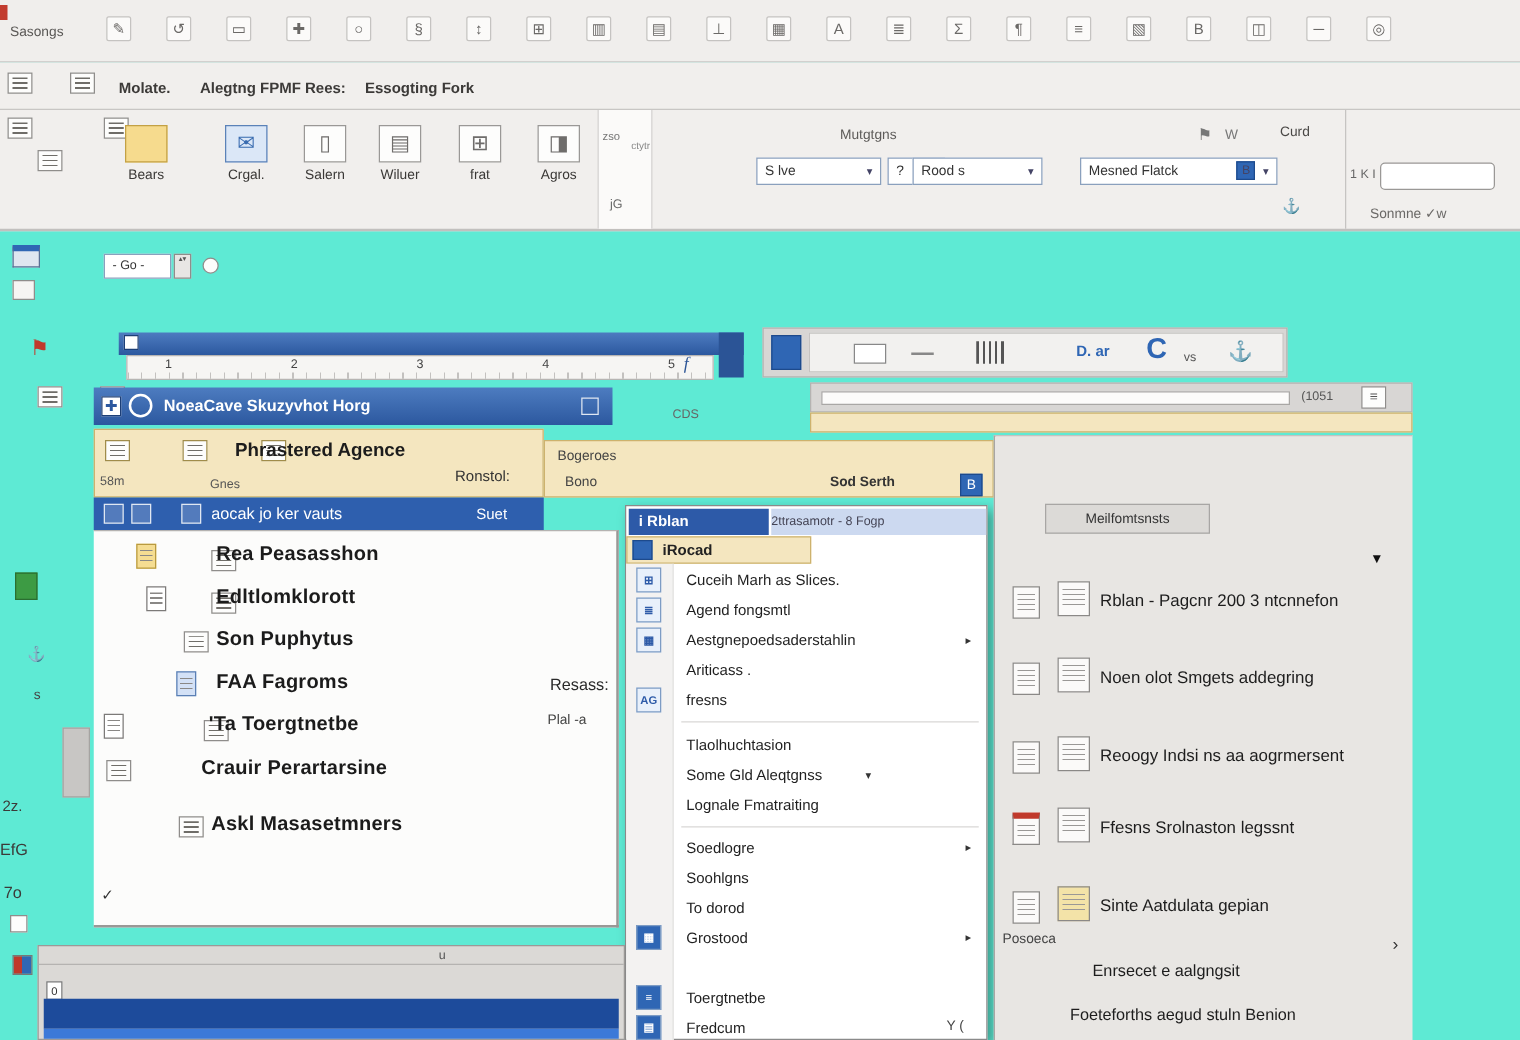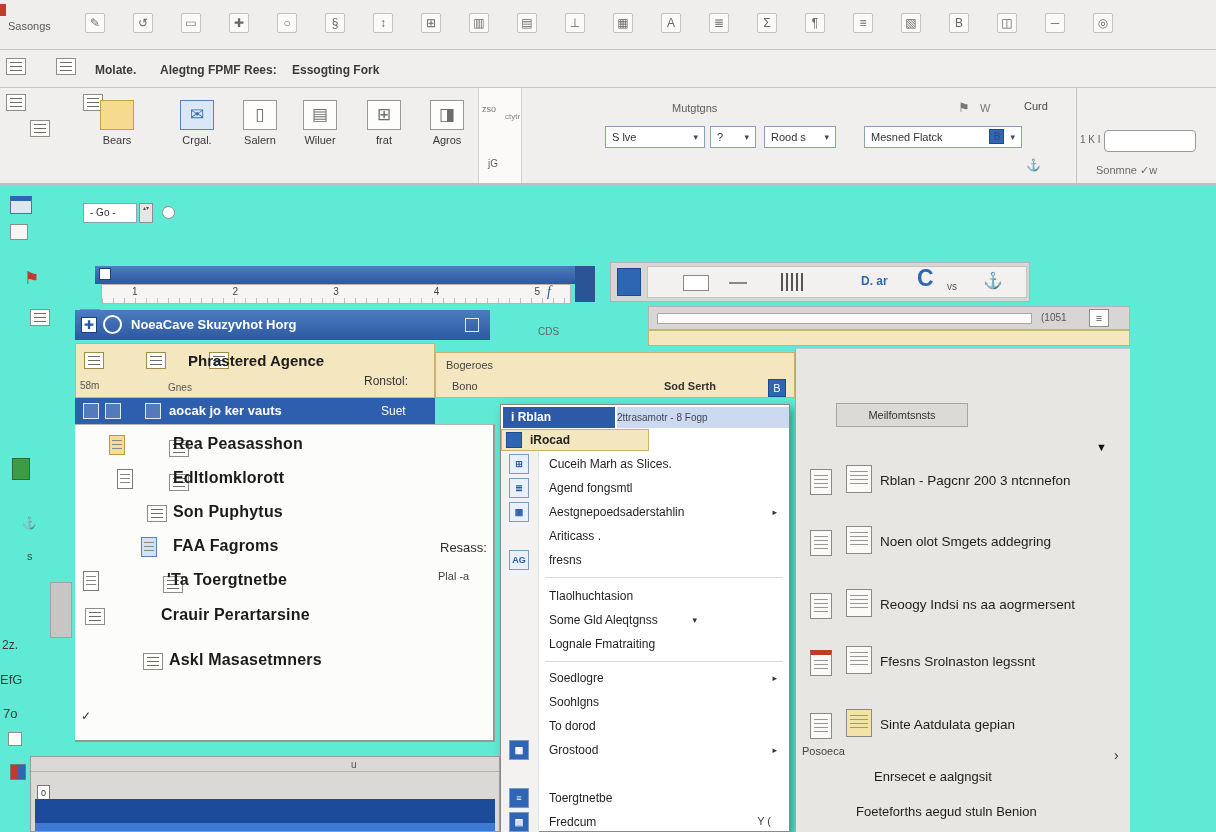--- a/index.html
+++ b/index.html
@@ -135,21 +135,21 @@
     </div>
 
     <span class="abs" style="left:672px;top:14px;font-size:11px;color:#5d5b59">Mutgtgns</span>
 
     <div class="combo" style="left:605px;top:38px;width:100px;height:22px">
       <span>S lve</span><span class="arr">▾</span>
     </div>
     <div class="combo" style="left:710px;top:38px;width:46px;height:22px">
       <span>?</span><span class="arr">▾</span>
     </div>
-    <div class="combo" style="left:764px;top:38px;width:72px;height:22px">
+    <div class="combo" style="left:730px;top:38px;width:104px;height:22px">
       <span>Rood s</span><span class="arr">▾</span>
     </div>
     <div class="combo" style="left:864px;top:38px;width:158px;height:22px">
       <span>Mesned Flatck</span>
       <span class="arr">▾</span>
       <span class="sq-blue arr" style="width:15px;height:15px;font-size:10px;line-height:14px;margin-top:2px">B</span>
     </div>
 
     <span class="abs" style="left:958px;top:12px;font-size:13px;color:#777">⚑</span>
     <span class="abs" style="left:980px;top:14px;font-size:11px;color:#777">W</span>
@@ -247,21 +247,21 @@
     <span class="abs small" style="left:16px;top:27px">Bono</span>
     <span class="abs small" style="left:228px;top:27px;font-weight:bold;color:#333">Sod Serth</span>
     <span class="sq-blue abs" style="left:332px;top:26px;width:18px;height:18px;font-size:11px;line-height:17px">B</span>
   </div>
 
   
   <div class="abs" style="left:75px;top:398px;width:360px;height:26px;background:#2e5fae">
     <span class="outline-ic abs" style="left:8px;top:5px"></span>
     <span class="outline-ic abs" style="left:30px;top:5px"></span>
     <span class="outline-ic abs" style="left:70px;top:5px"></span>
-    <span class="abs" style="left:94px;top:5px;font-size:13px;font-weight:bold;color:#fff;white-space:nowrap">aocak jo ker vauts</span>
+    <span class="abs" style="left:94px;top:5px;font-size:13px;font-weight:normal;color:#fff;white-space:nowrap">aocak jo ker vauts</span>
     <span class="abs" style="left:306px;top:6px;font-size:12px;color:#fff">Suet</span>
   </div>
 
   
   <div class="abs" id="list-panel" style="left:75px;top:424px;width:420px;height:318px">
     <div class="lp-row" style="top:8px">
       <span class="doc y abs" style="left:34px;top:2px"></span>
       <span class="lines abs" style="left:74px;top:4px"></span>
       <span class="lp-lab" style="left:98px;top:2px">Rea Peasasshon</span>
     </div>

